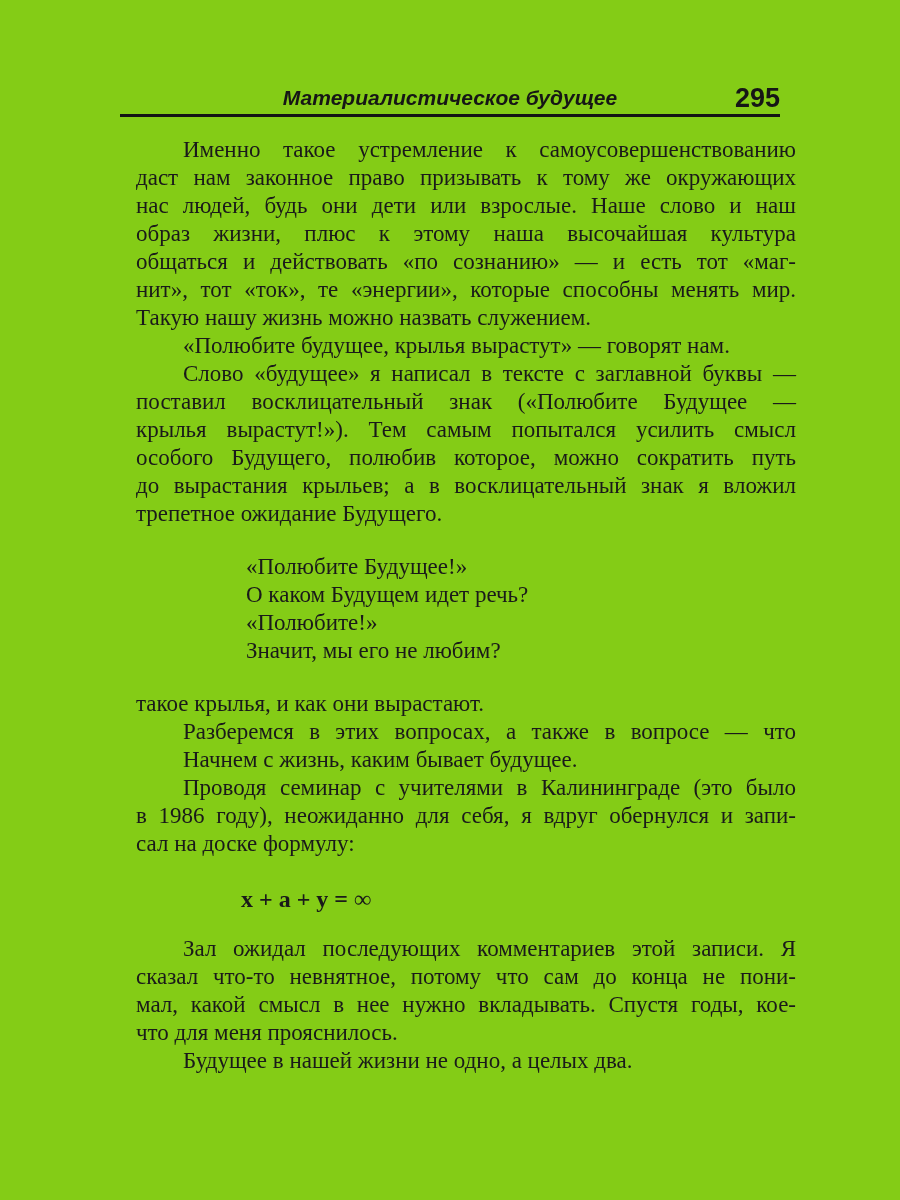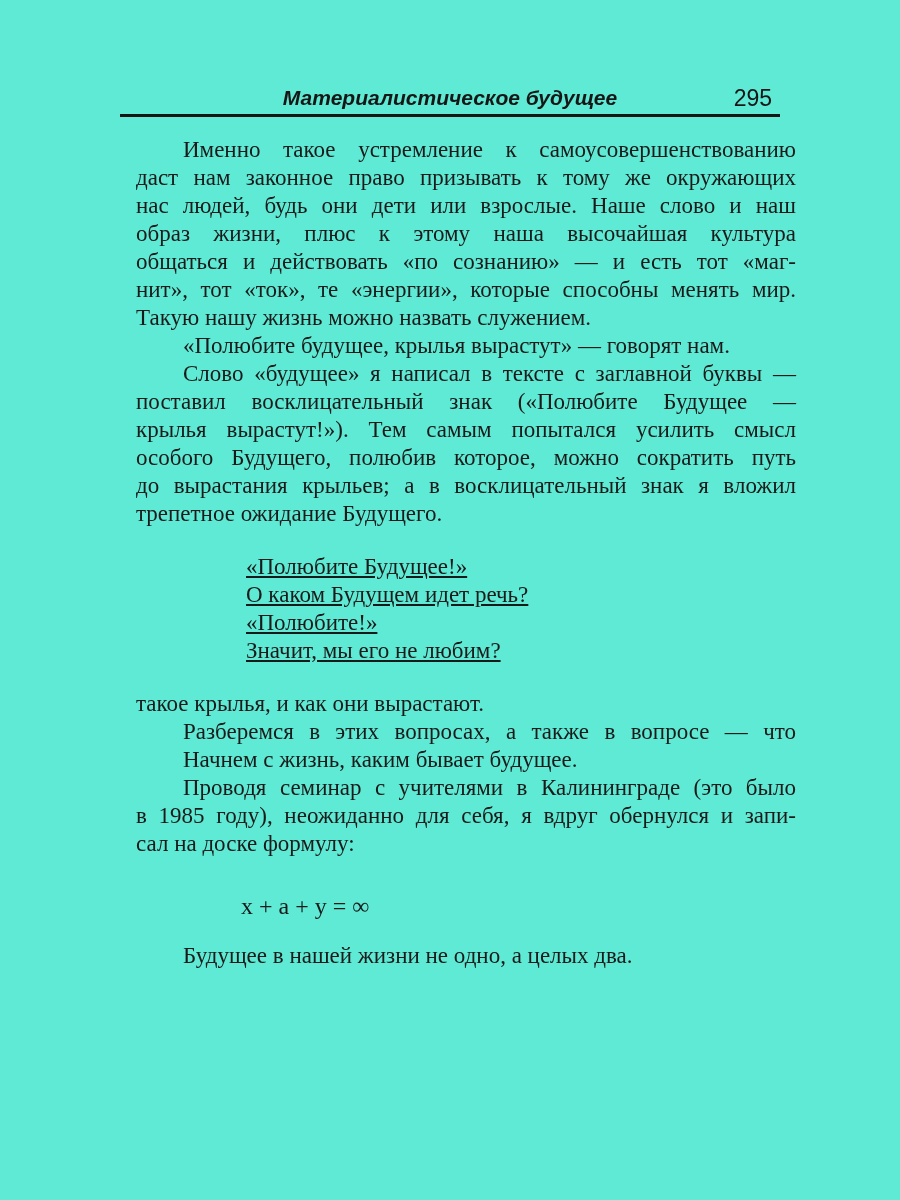--- a/index.html
+++ b/index.html
@@ -4,21 +4,21 @@
 <style>
   html, body {
     margin: 0;
     padding: 0;
     background: #ffffff;
   }
   .page {
     position: relative;
     width: 900px;
     height: 1200px;
-    background: #5eead4;
+    background: #84cc16;
     overflow: hidden;
     font-family: "Liberation Serif", "DejaVu Serif", serif;
     color: #1a1a1a;
   }
   
   .running-header {
     position: absolute;
     left: 120px;
     top: 85px;
     width: 660px;
@@ -29,24 +29,24 @@
     display: block;
     text-align: center;
     font-style: italic;
     font-weight: 600;
     font-size: 21px;
     line-height: 26px;
     color: #161616;
   }
   .page-number {
     position: absolute;
-    right: 8px;
+    right: 0;
     top: 0;
-    font-weight: 400;
-    font-size: 23px;
+    font-weight: 700;
+    font-size: 27px;
     line-height: 26px;
     font-style: normal;
     color: #161616;
   }
   .header-rule {
     position: absolute;
     left: 120px;
     top: 114px;
     width: 660px;
     height: 0;
@@ -78,25 +78,24 @@
     text-align-last: left;
   }
   .ind {
     text-indent: 47px;
   }
   .quote {
     margin: 25px 0 25px 110px;
   }
   .quote .ln {
     text-align: left;
-    text-decoration: underline;
   }
   .formula {
-    margin: 34px 0 22px 105px;
-    font-weight: 400;
+    margin: 27px 0 22px 105px;
+    font-weight: 700;
     font-size: 24px;
     line-height: 28px;
     text-align: left;
   }
 </style>
 </head>
 <body>
 
 <div class="page">
 
@@ -143,25 +142,31 @@
       <span class="ln ll">такое крылья, и как они вырастают.</span>
       <span class="ln jl ind">Разберемся в этих вопросах, а также в вопросе — что</span>
     </p>
 
     <p class="para">
       <span class="ln ll ind">Начнем с жизнь, каким бывает будущее.</span>
     </p>
 
     <p class="para">
       <span class="ln jl ind">Проводя семинар с учителями в Калининграде (это было</span>
-      <span class="ln jl">в 1985 году), неожиданно для себя, я вдруг обернулся и запи-</span>
+      <span class="ln jl">в 1986 году), неожиданно для себя, я вдруг обернулся и запи-</span>
       <span class="ln ll">сал на доске формулу:</span>
     </p>
 
     <div class="formula">x + a + y = ∞</div>
 
+    <p class="para">
+      <span class="ln jl ind">Зал ожидал последующих комментариев этой записи. Я</span>
+      <span class="ln jl">сказал что-то невнятное, потому что сам до конца не пони-</span>
+      <span class="ln jl">мал, какой смысл в нее нужно вкладывать. Спустя годы, кое-</span>
+      <span class="ln ll">что для меня прояснилось.</span>
+    </p>
 
     <p class="para">
       <span class="ln ll ind">Будущее в нашей жизни не одно, а целых два.</span>
     </p>
 
   </div>
 </div>
 
 </body></html>

